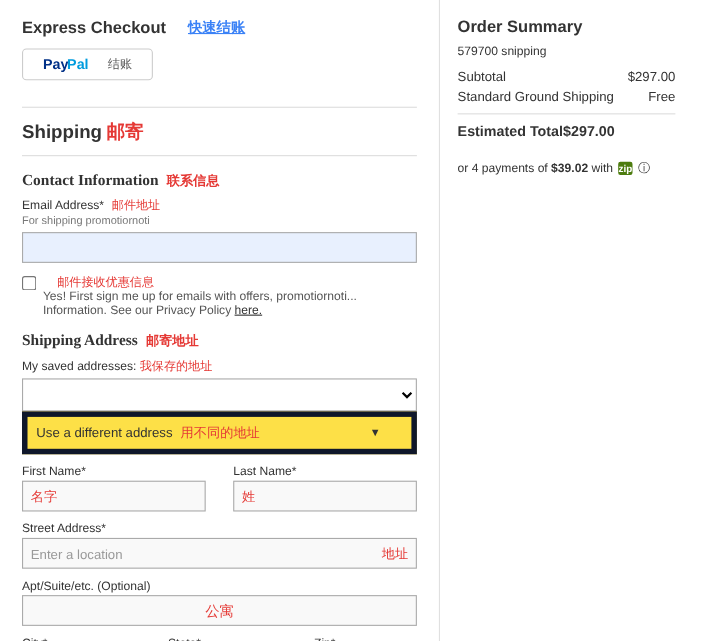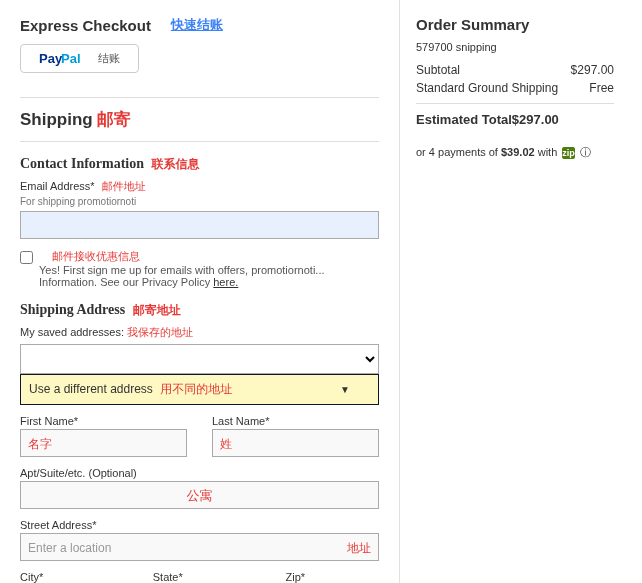--- a/index.html
+++ b/index.html
@@ -290,21 +290,21 @@
       <span>My saved addresses:</span>
       <span style="color:#e53935;">我保存的地址</span>
     </div>
 
     <select class="address-select">
       <option>
       </option>
     </select>
     
     <div style="position:relative; margin-top:-10px; margin-bottom:10px;">
-      <div style="border:1px solid #0f172a; padding:6px 28px 6px 8px; font-size:12px; background:#fef9c3; cursor:pointer; display:flex; justify-content:space-between; align-items:center;">
+      <div style="border:5px solid #0f172a; padding:6px 28px 6px 8px; font-size:12px; background:#fde047; cursor:pointer; display:flex; justify-content:space-between; align-items:center;">
         <span>
           <span>Use a different address</span>
           <span style="color:#e53935; margin-left:4px;">用不同的地址</span>
         </span>
         <span style="font-size:10px;">▼</span>
       </div>
     </div>
 
     
     <div class="form-row-two">
@@ -319,34 +319,34 @@
         <label class="field-label">Last Name*</label>
         <div class="input-wrap">
           <input type="text" value="" style="width: 100%;">
           <span class="zh-hint">姓</span>
         </div>
       </div>
     </div>
 
     
     <div class="full-field">
-      <label class="field-label">Apt/Suite/etc. (Optional)</label>
-      <div class="input-wrap" style="position:relative;">
-        <input type="text" value="" style="width: 100%;">
-        <span style="position:absolute; left:50%; top:50%; transform:translate(-50%,-50%); font-size:13px; color:#e53935; pointer-events:none;">公寓</span>
-      </div>
-    </div>
-
-    
-    <div class="full-field">
       <label class="field-label">Street Address*</label>
       <div class="input-wrap" style="position:relative;">
         <input type="text" value="" style="width: 100%;">
         <span style="position:absolute; left:8px; top:50%; transform:translateY(-50%); font-size:12px; color:#999; pointer-events:none;">Enter a location</span>
         <span style="position:absolute; right:8px; top:50%; transform:translateY(-50%); font-size:12px; color:#e53935; pointer-events:none;">地址</span>
+      </div>
+    </div>
+
+    
+    <div class="full-field">
+      <label class="field-label">Apt/Suite/etc. (Optional)</label>
+      <div class="input-wrap" style="position:relative;">
+        <input type="text" value="" style="width: 100%;">
+        <span style="position:absolute; left:50%; top:50%; transform:translate(-50%,-50%); font-size:13px; color:#e53935; pointer-events:none;">公寓</span>
       </div>
     </div>
 
     
     <div class="city-state-zip">
       <div class="city-field">
         <label class="field-label">City*</label>
 
       </div>
       <div class="state-field">

